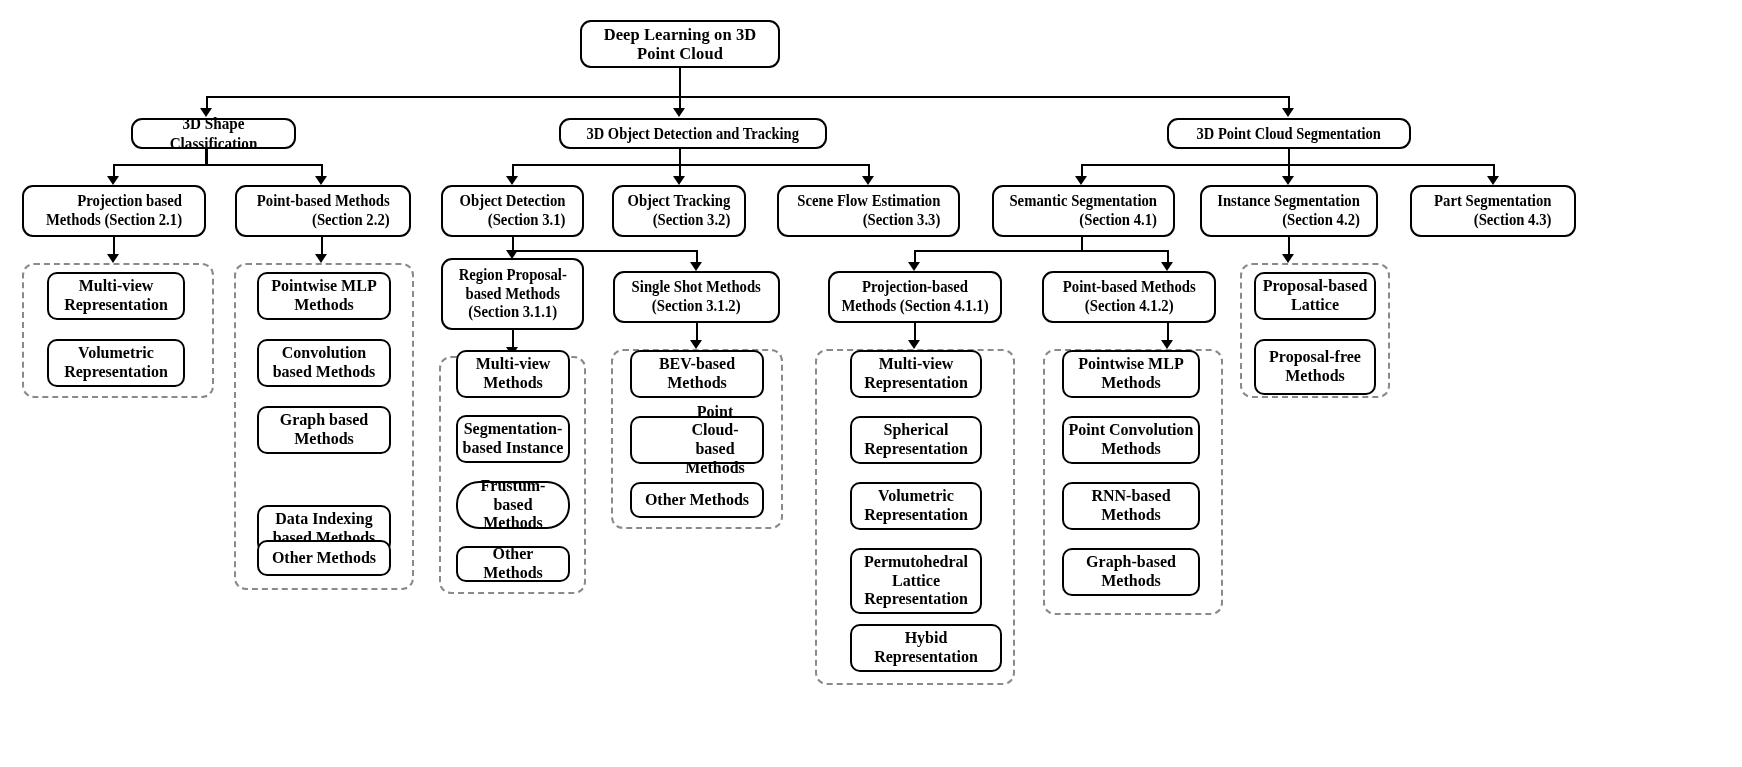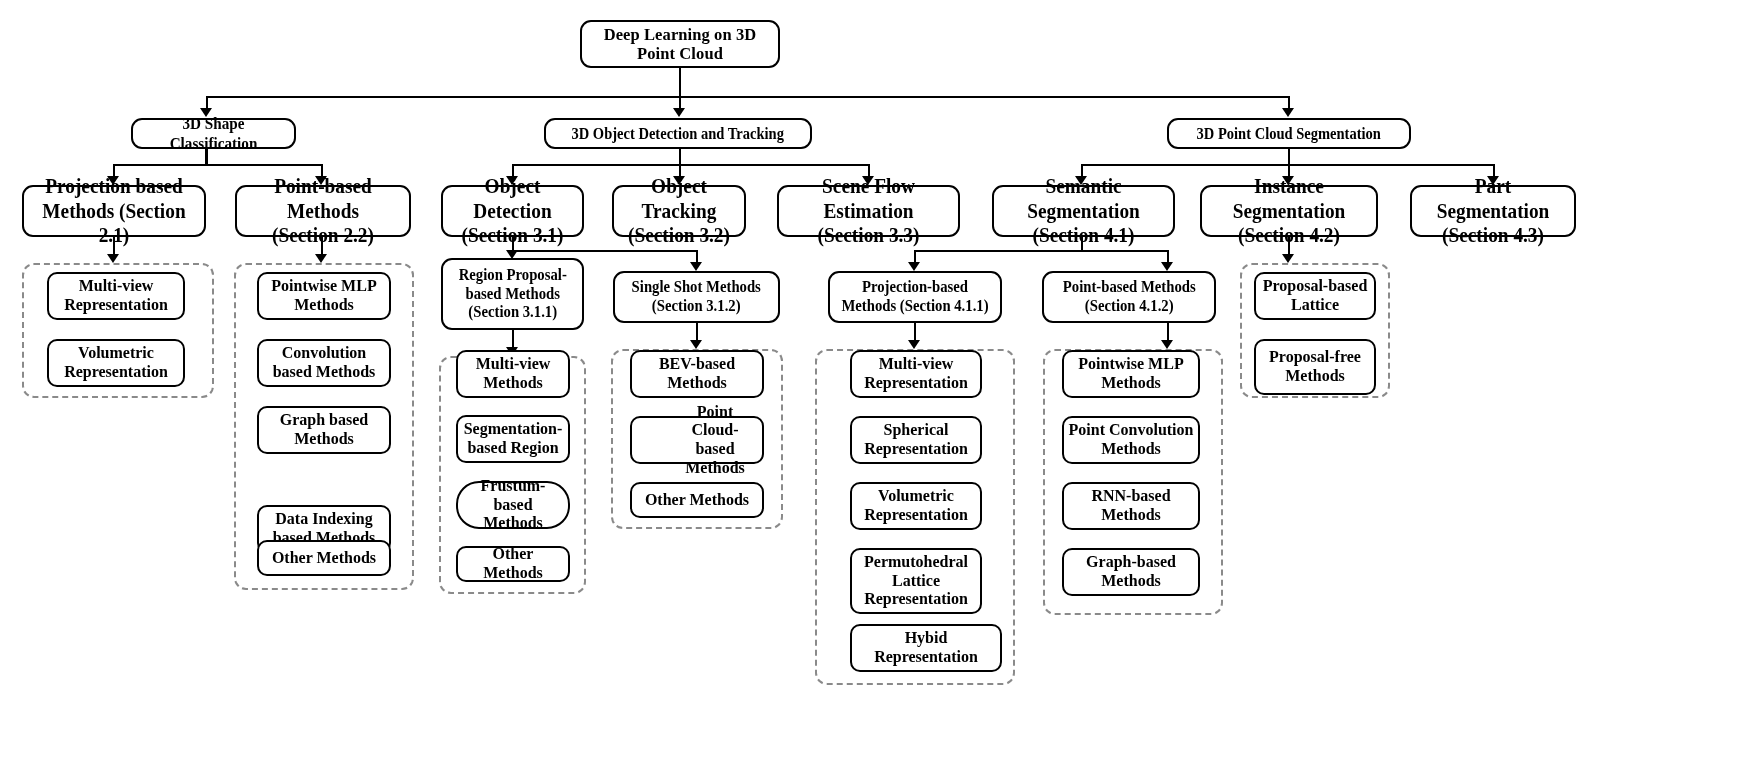--- a/index.html
+++ b/index.html
@@ -26,21 +26,21 @@
     justify-content:center;
     text-align:center;
     font-weight:bold;
     line-height:1.16;
     padding:2px 4px;
     z-index:3;
     white-space:pre-line;
   }
   .node.root{ font-size:16.5px; letter-spacing:.1px; }
   .node.lvl2{ font-size:16.5px; }
-  .node.lvl3{ font-size:21px; }
+  .node.lvl3{ font-size:16px;text-align:right; }
   .node.lvl4{ font-size:16px; }
   .node.leaf{ font-size:16px; border-width:2.2px; border-radius:10px; }
   
   .cond{ transform:scaleX(.92); display:block; }
   .cond2{ transform:scaleX(.88); display:block; }
 
   
   .group{
     position:absolute;
     box-sizing:border-box;
@@ -77,21 +77,21 @@
   <div class="vline" style="left:206px;top:96px;height:14px;"></div>
   <div class="arrow" style="left:200px;top:108px;"></div>
   <div class="vline" style="left:678.8px;top:96px;height:14px;"></div>
   <div class="arrow" style="left:673px;top:108px;"></div>
   <div class="vline" style="left:1288px;top:96px;height:14px;"></div>
   <div class="arrow" style="left:1282px;top:108px;"></div>
 
   <div class="node lvl2" style="left:124px;top:118px;width:165px;height:31px;margin-left:7px;">
     <span class="cond">3D Shape Classification</span>
   </div>
-  <div class="node lvl2" style="left:544px;top:118px;width:268px;height:31px;">
+  <div class="node lvl2" style="left:559px;top:118px;width:268px;height:31px;">
     <span class="cond2">3D Object Detection and Tracking</span>
   </div>
   <div class="node lvl2" style="left:1167px;top:118px;width:244px;height:31px;">
     <span class="cond2">3D Point Cloud Segmentation</span>
   </div>
 
   <div class="vline" style="left:205.4px;top:149px;height:17px;"></div>
   <div class="hline" style="left:114px;top:164px;width:209px;"></div>
   <div class="vline" style="left:113px;top:164px;height:14px;"></div>
   <div class="arrow" style="left:107px;top:176px;"></div>
@@ -202,21 +202,21 @@
 
   <div class="vline" style="left:511.5px;top:330px;height:20px;"></div>
   <div class="arrow" style="left:506px;top:347px;"></div>
   <div class="group" style="left:439px;top:356px;width:147px;height:238px;"></div>
   <div class="node leaf" style="left:456px;top:350px;width:114px;height:48px;">
     <span>Multi-view
 Methods</span>
   </div>
   <div class="node leaf" style="left:456px;top:415px;width:114px;height:48px;">
     <span>Segmentation-
-based Region</span>
+based Instance</span>
   </div>
   <div class="node leaf" style="left:456px;top:481px;width:114px;height:48px;border-radius:23px;">
     <span>Frustum-based
 Methods</span>
   </div>
   <div class="node leaf" style="left:456px;top:546px;width:114px;height:36px;">
     <span>Other Methods</span>
   </div>
 
   <div class="vline" style="left:696px;top:323px;height:20px;"></div>

